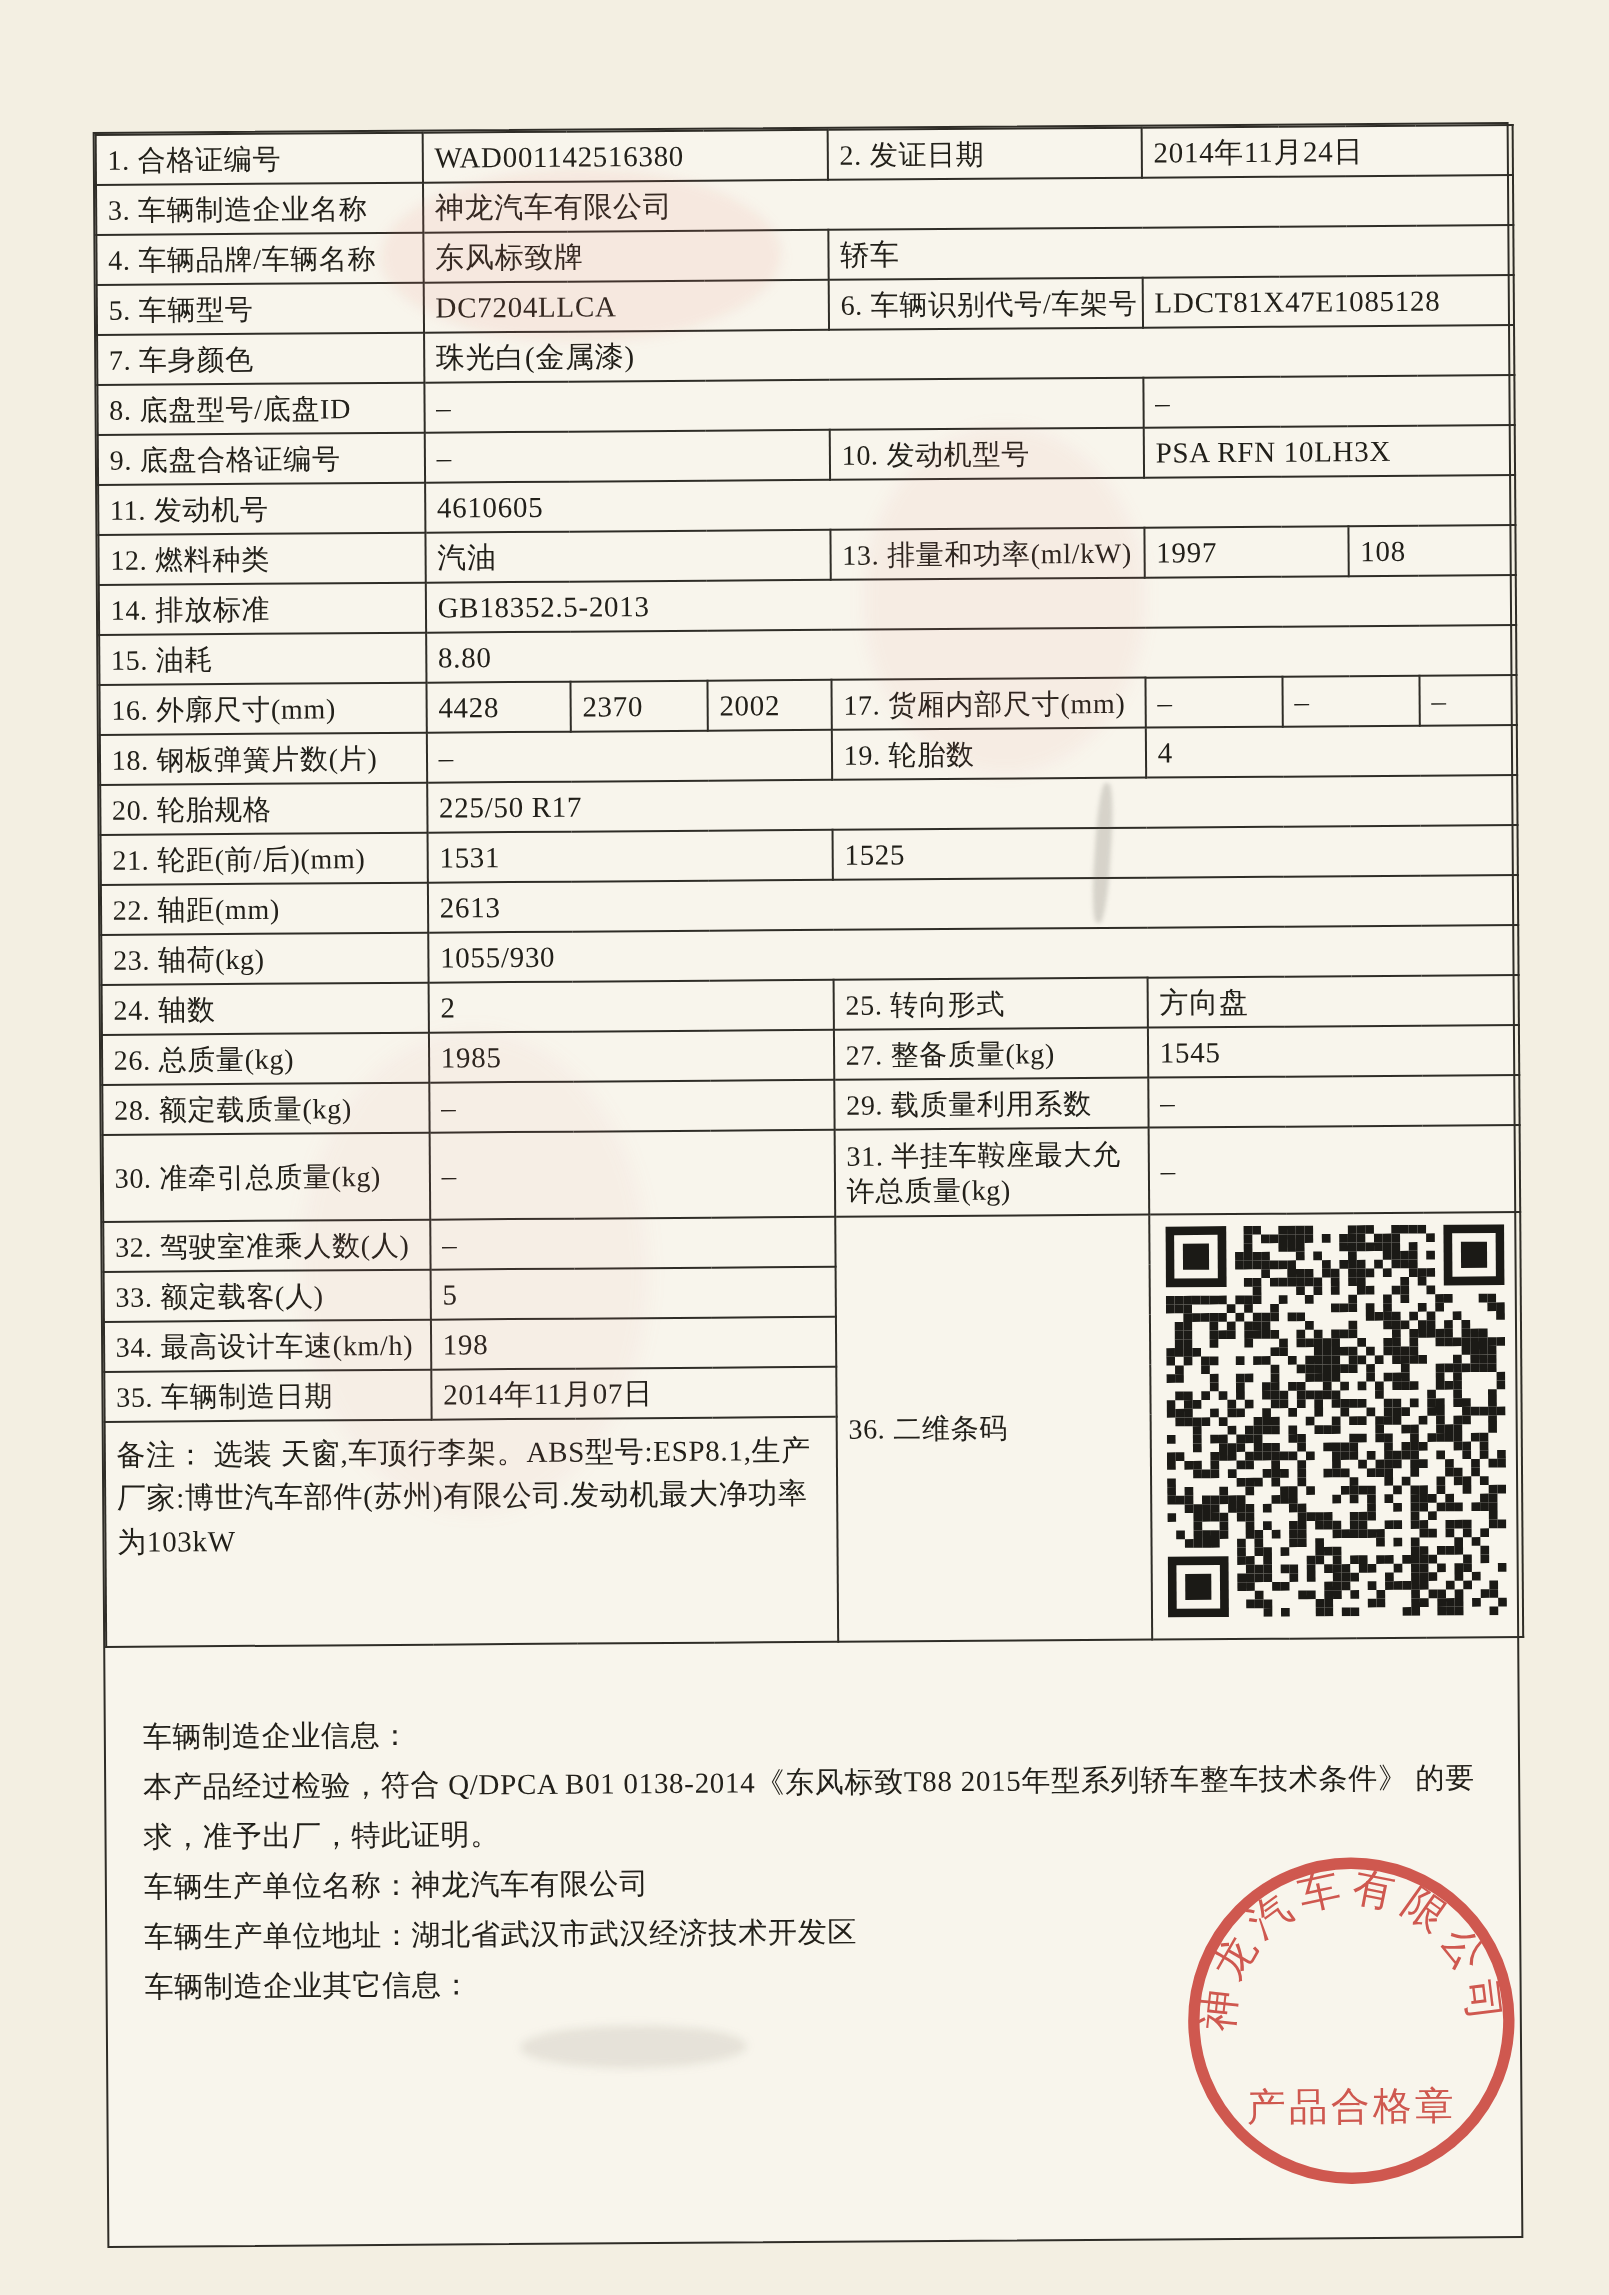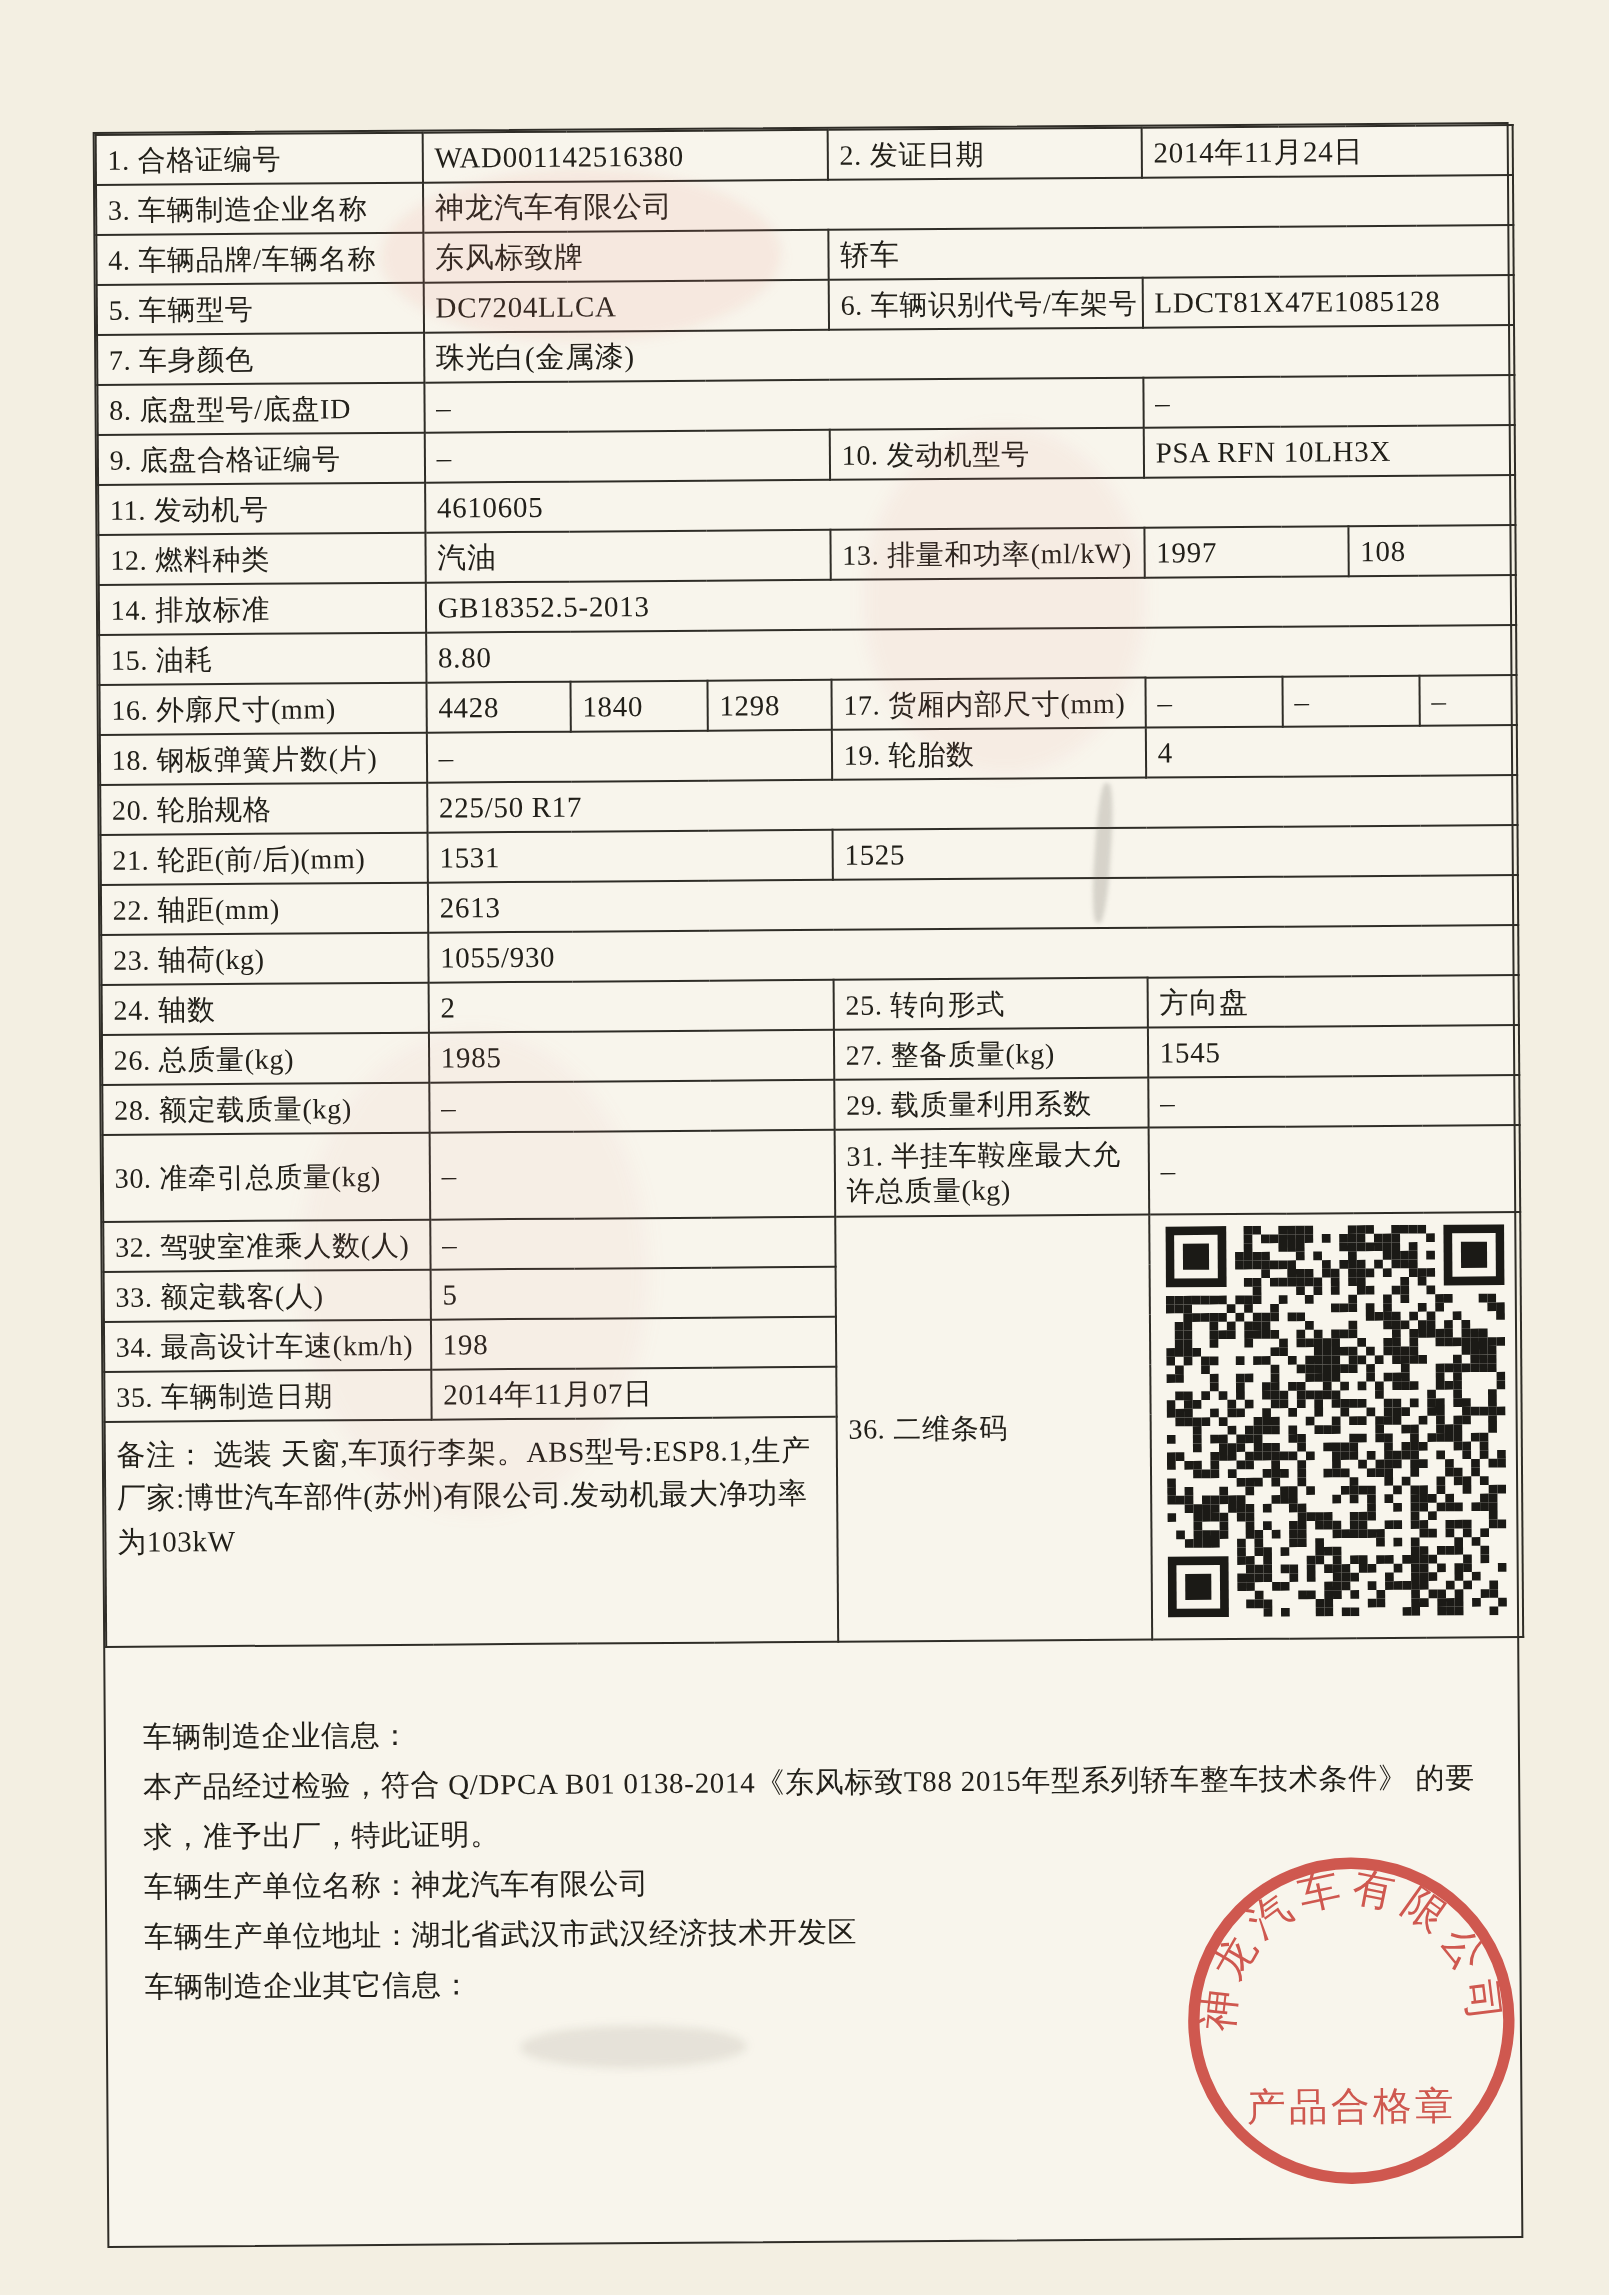--- a/index.html
+++ b/index.html
@@ -121,22 +121,22 @@
         <td class="lab">14. 排放标准</td>
         <td class="val" colspan="8">GB18352.5-2013</td>
       </tr>
       <tr>
         <td class="lab">15. 油耗</td>
         <td class="val" colspan="8">8.80</td>
       </tr>
       <tr>
         <td class="lab">16. 外廓尺寸(mm)</td>
         <td class="val">4428</td>
-        <td class="val">1840</td>
-        <td class="val">1298</td>
+        <td class="val">2370</td>
+        <td class="val">2002</td>
         <td class="lab">17. 货厢内部尺寸(mm)</td>
         <td class="val">–</td>
         <td class="val" colspan="2">–</td>
         <td class="val">–</td>
       </tr>
       <tr>
         <td class="lab">18. 钢板弹簧片数(片)</td>
         <td class="val" colspan="3">–</td>
         <td class="lab">19. 轮胎数</td>
         <td class="val" colspan="4">4</td>

